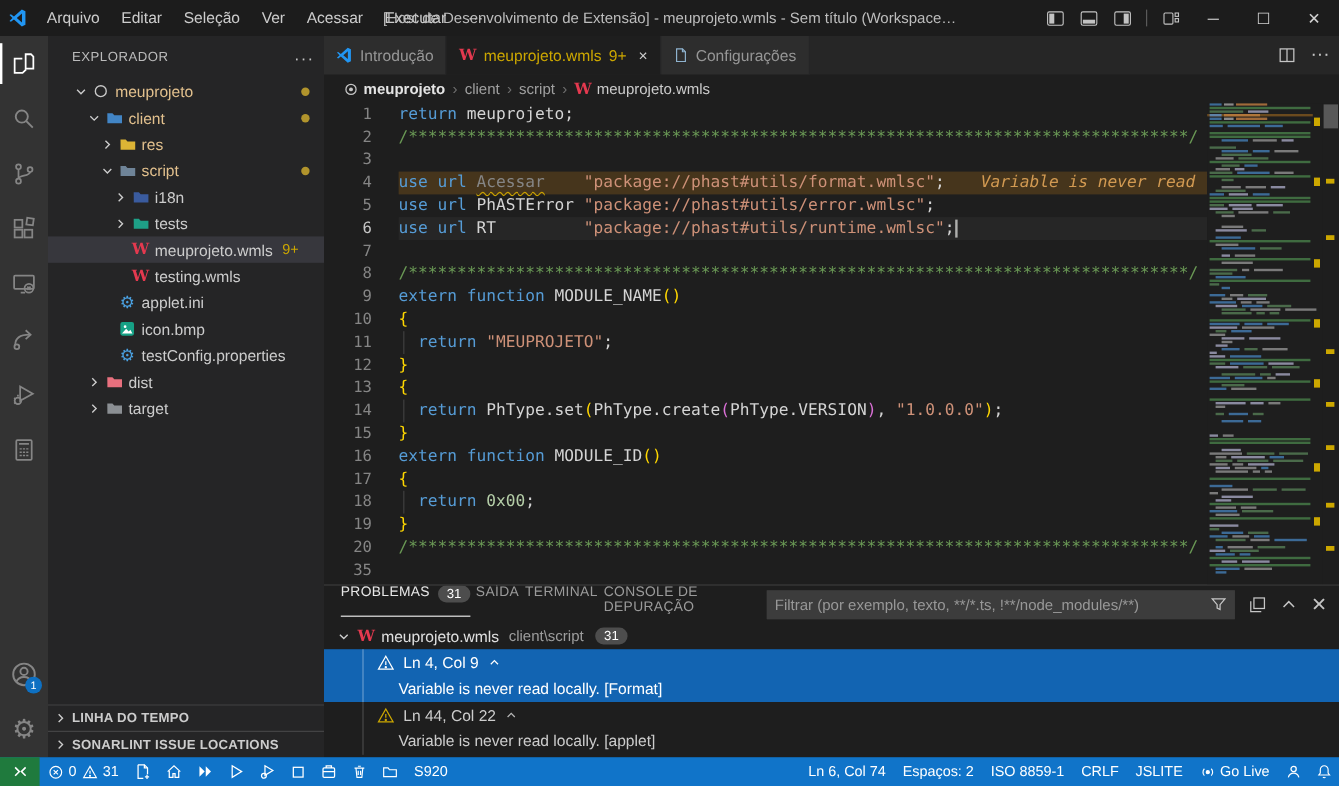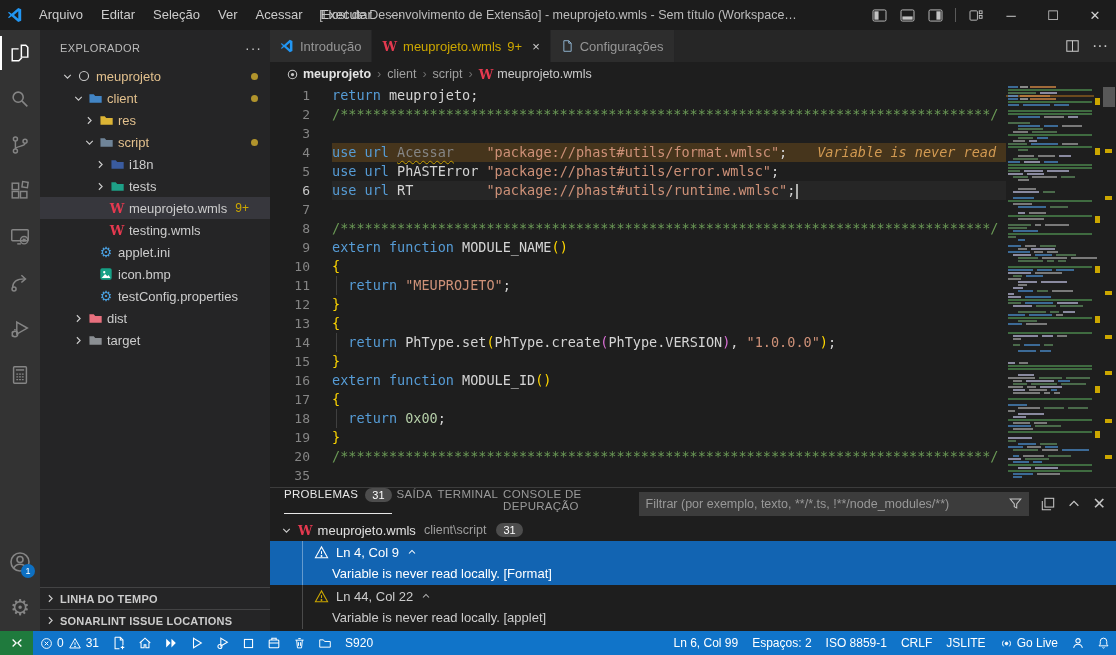--- a/index.html
+++ b/index.html
@@ -1153,21 +1153,21 @@
         <svg width="14" height="13" viewBox="0 0 16 16" fill="none" stroke="#fff" stroke-width="1.2">
           <path d="M1.5 3.5h4.5l1.5 2h7v7h-13z"></path>
         </svg>
       </div>
     <div class="st-item">
         <span>S920</span>
       </div>
 
     <div class="st-right">
       <div class="st-item">
-          <span>Ln 6, Col 99</span>
+          <span>Ln 6, Col 74</span>
         </div>
       <div class="st-item">
           <span>Espaços: 2</span>
         </div>
       <div class="st-item">
           <span>ISO 8859-1</span>
         </div>
       <div class="st-item">
           <span>CRLF</span>
         </div>

